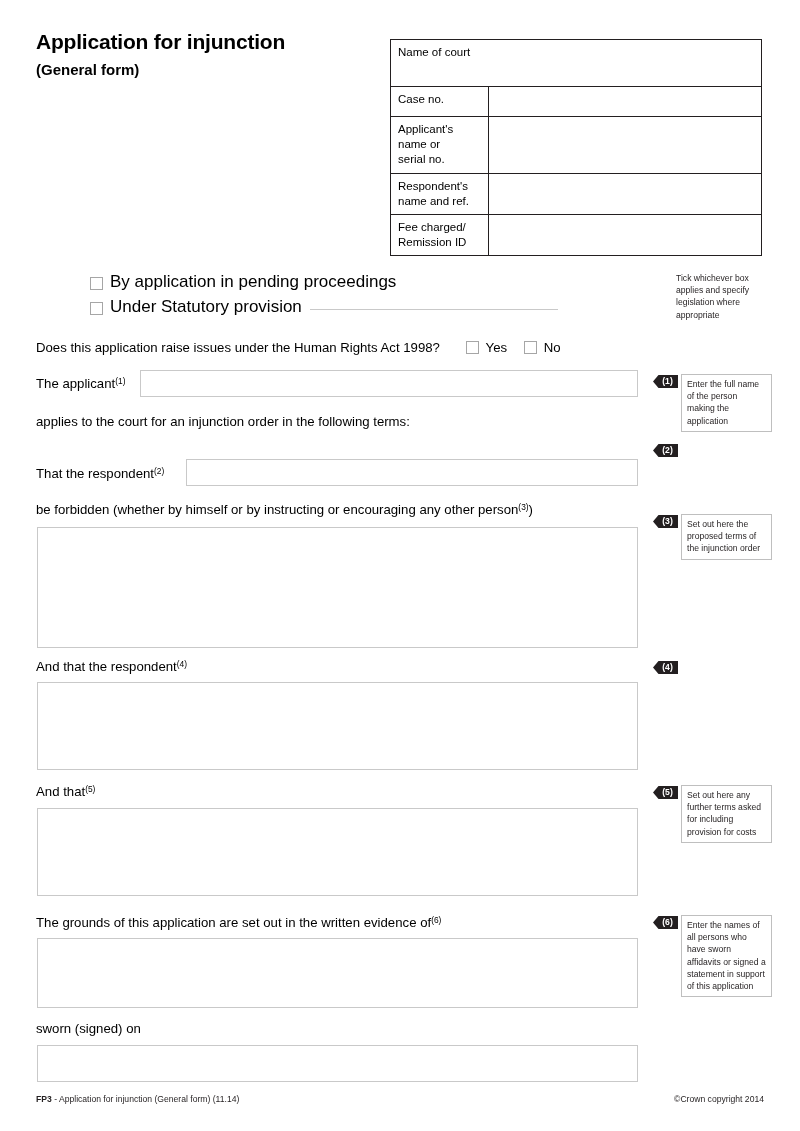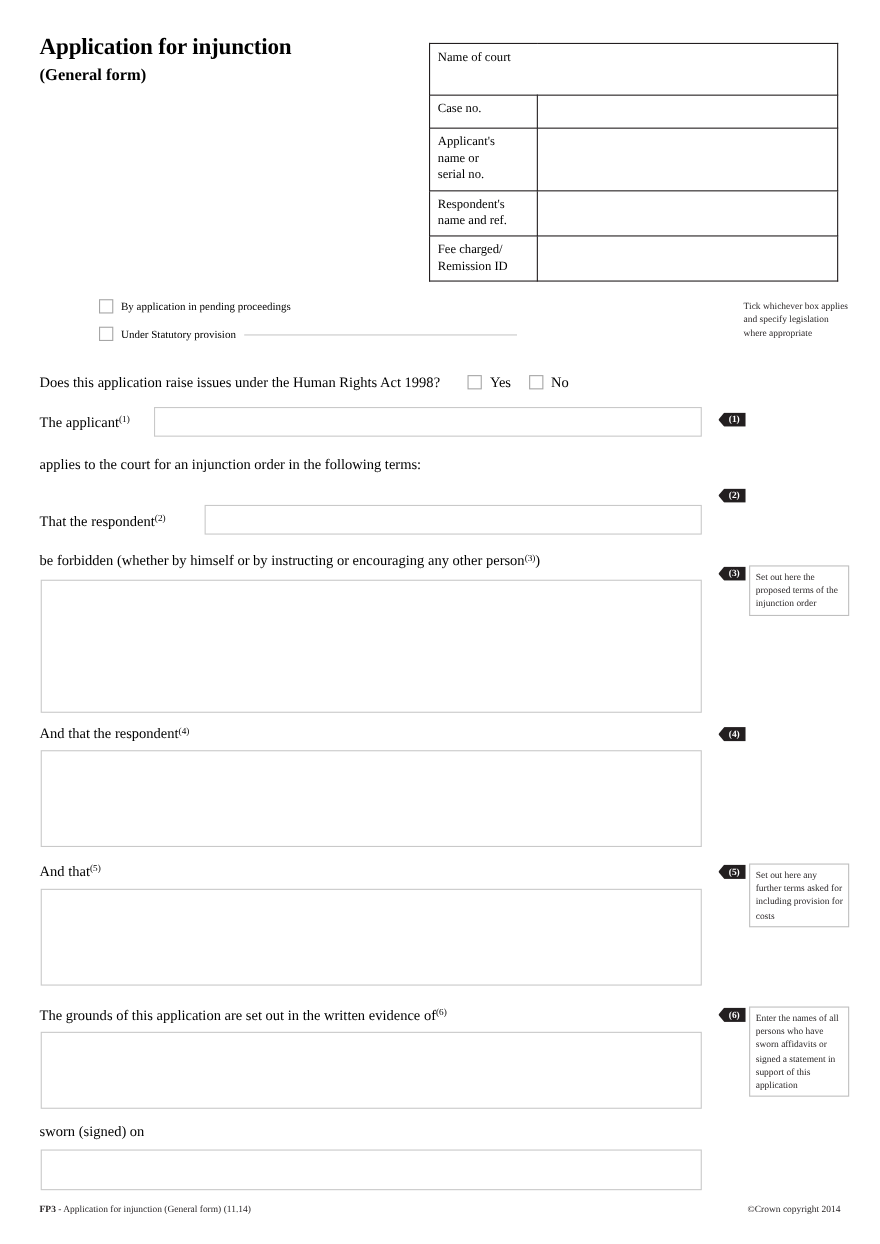--- a/index.html
+++ b/index.html
@@ -7,21 +7,21 @@
     margin: 0; padding: 0;
     background: #ffffff;
   }
   body {
     width: 800px; height: 1131px;
     position: relative;
     font-family: "Liberation Sans", sans-serif;
     color: #000000;
     -webkit-font-smoothing: antialiased;
   }
-  .page { position: relative; width: 768px; height: 1131px; font-family: Liberation Serif, serif; }
+  .page { position: relative; width: 768px; height: 1131px; }
 
   
   .title-block { position: absolute; left: 36px; top: 30px; width: 340px; }
   .form-title {
     font-size: 21px; font-weight: bold; letter-spacing: -0.2px;
     line-height: 1.15; margin: 0;
   }
   .form-subtitle {
     font-size: 15px; font-weight: bold; margin: 7px 0 0 0;
   }
@@ -51,21 +51,21 @@
   .tickbox {
     display: inline-block;
     width: 13px; height: 13px;
     border: 1px solid #a6a6a6;
     background: #fff;
     vertical-align: -2px;
     margin-right: 7px;
   }
   .check-row {
     position: absolute;
-    font-size: 10px;
+    font-size: 17px;
     white-space: nowrap;
     padding-left: 33px;
   }
   .check-row .txt { vertical-align: 1px; }
   .statutory-line {
     display: inline-block;
     width: 248px;
     border-bottom: 1px solid #c9c9c9;
     margin-left: 8px;
     vertical-align: 3px;
@@ -223,20 +223,21 @@
   <div class="body-line" style="left:36px; top:915px;">
     <span>The grounds of this application are set out in the written evidence of</span><sup>(6)</sup>
   </div>
   <div class="entry" style="left:37px; top:938px; width:601px; height:70px;"></div>
 
   <div class="body-line" style="left:36px; top:1021px;">sworn (signed) on</div>
   <div class="entry" style="left:37px; top:1045px; width:601px; height:37px;"></div>
 
   <div class="note" style="left:653px; top:374px; width:119px;">
     <span class="note-badge">(1)</span>
+    <span class="note-body">Enter the full name of the person making the application</span>
   </div>
 
   <div class="note" style="left:653px; top:443px; width:119px;">
     <span class="note-badge">(2)</span>
   </div>
 
   <div class="note" style="left:653px; top:514px; width:119px;">
     <span class="note-badge">(3)</span>
     <span class="note-body">Set out here the proposed terms of the injunction order</span>
   </div>

